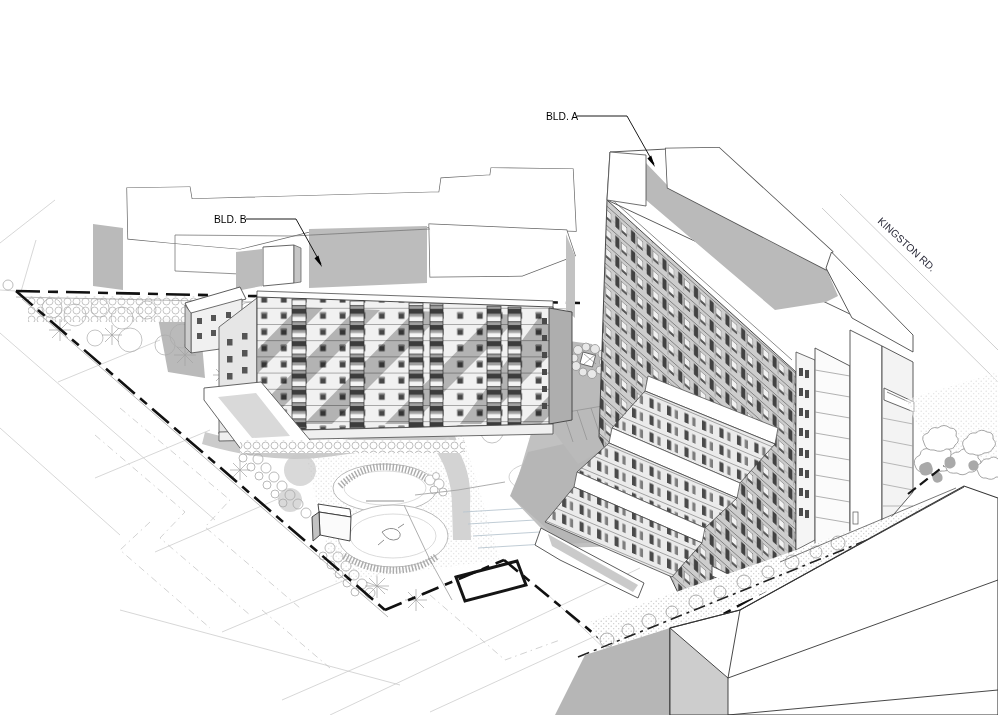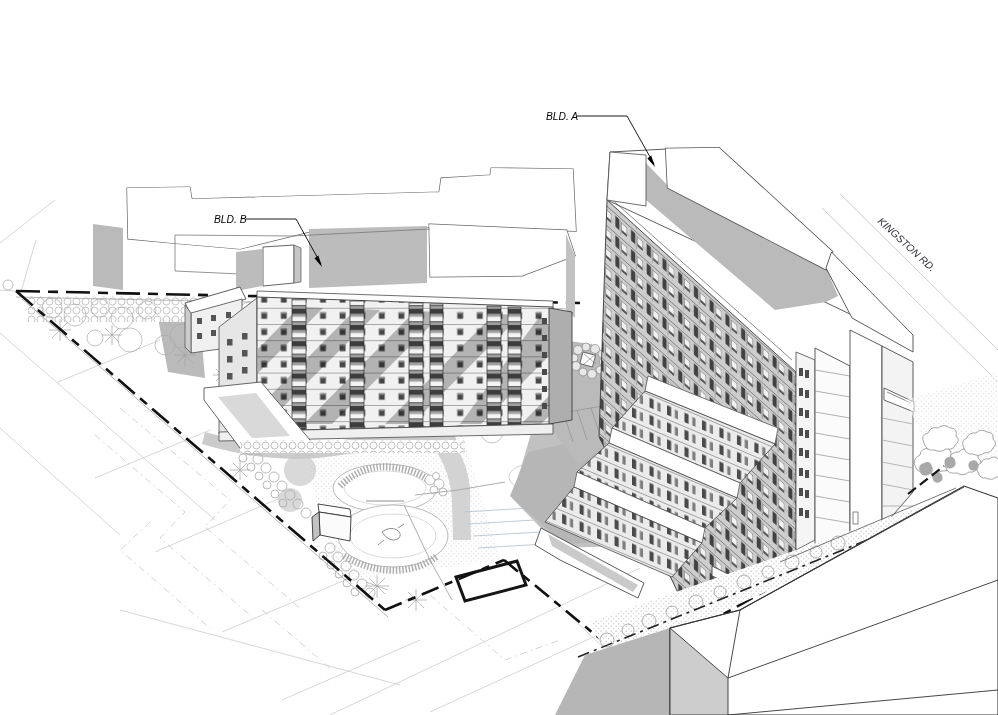--- a/index.html
+++ b/index.html
@@ -1,17 +1,17 @@
 <!DOCTYPE html>
 <html><head>
 <meta charset="utf-8">
 <style>
   html,body{margin:0;padding:0;background:#ffffff;}
   .wrap{width:998px;height:715px;position:relative;overflow:hidden;background:#fff;
-        font-family:"Liberation Sans", sans-serif;font-style:italic;}
+        font-family:"Liberation Sans", sans-serif;}
   svg{display:block}
 </style>
 </head>
 <body>
 <div class="wrap">
 <svg width="998" height="715" viewBox="0 0 998 715" xmlns="http://www.w3.org/2000/svg">
 <defs>
 
   <pattern id="patB" width="19.6" height="16.2" patternUnits="userSpaceOnUse">
     <rect width="19.6" height="16.2" fill="#f1f1f1"></rect>

